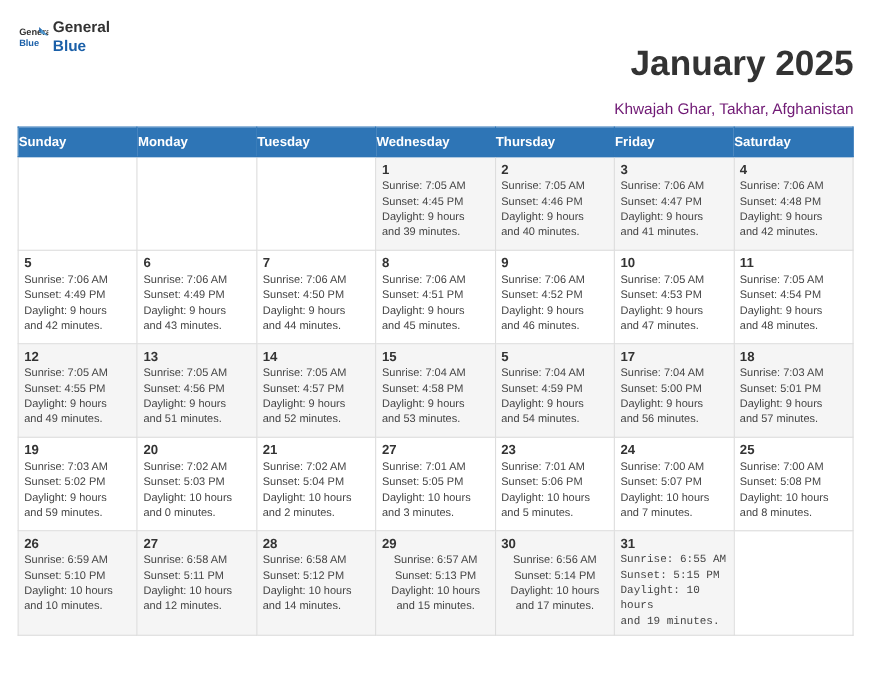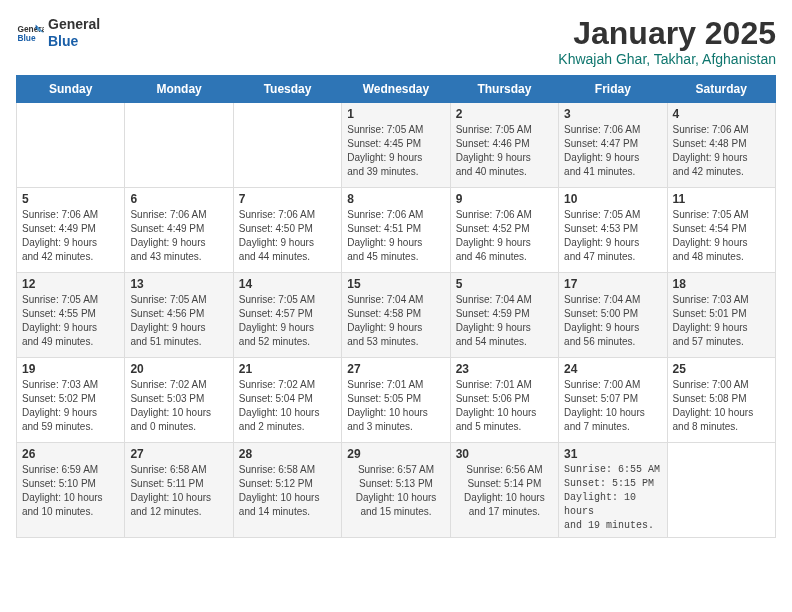--- a/index.html
+++ b/index.html
@@ -33,38 +33,39 @@
       height: 28px;
     }
     .title-section {
       text-align: right;
     }
     .month-title {
       font-size: 32px;
       font-weight: bold;
       color: #333;
       line-height: 1.1;
+      margin-top: 24px;
     }
     .location-title {
       font-size: 14px;
-      color: #0f766e;
-      margin-top: 0;
+      color: #701a75;
+      margin-top: 16px;
     }
     .calendar-table {
       width: 100%;
       border-collapse: collapse;
       font-size: 11px;
     }
     .calendar-table thead tr {
       background-color: #2e75b6;
     }
     .calendar-table thead th {
       color: #fff;
-      padding: 6px 12px;
-      text-align: center;
+      padding: 6px 0;
+      text-align: left;
       font-size: 12px;
       font-weight: bold;
       border: 1px solid #2e75b6;
     }
     .calendar-table tbody tr {
       background: #fff;
     }
     .calendar-table tbody tr:nth-child(odd) {
       background: #f5f5f5;
     }

